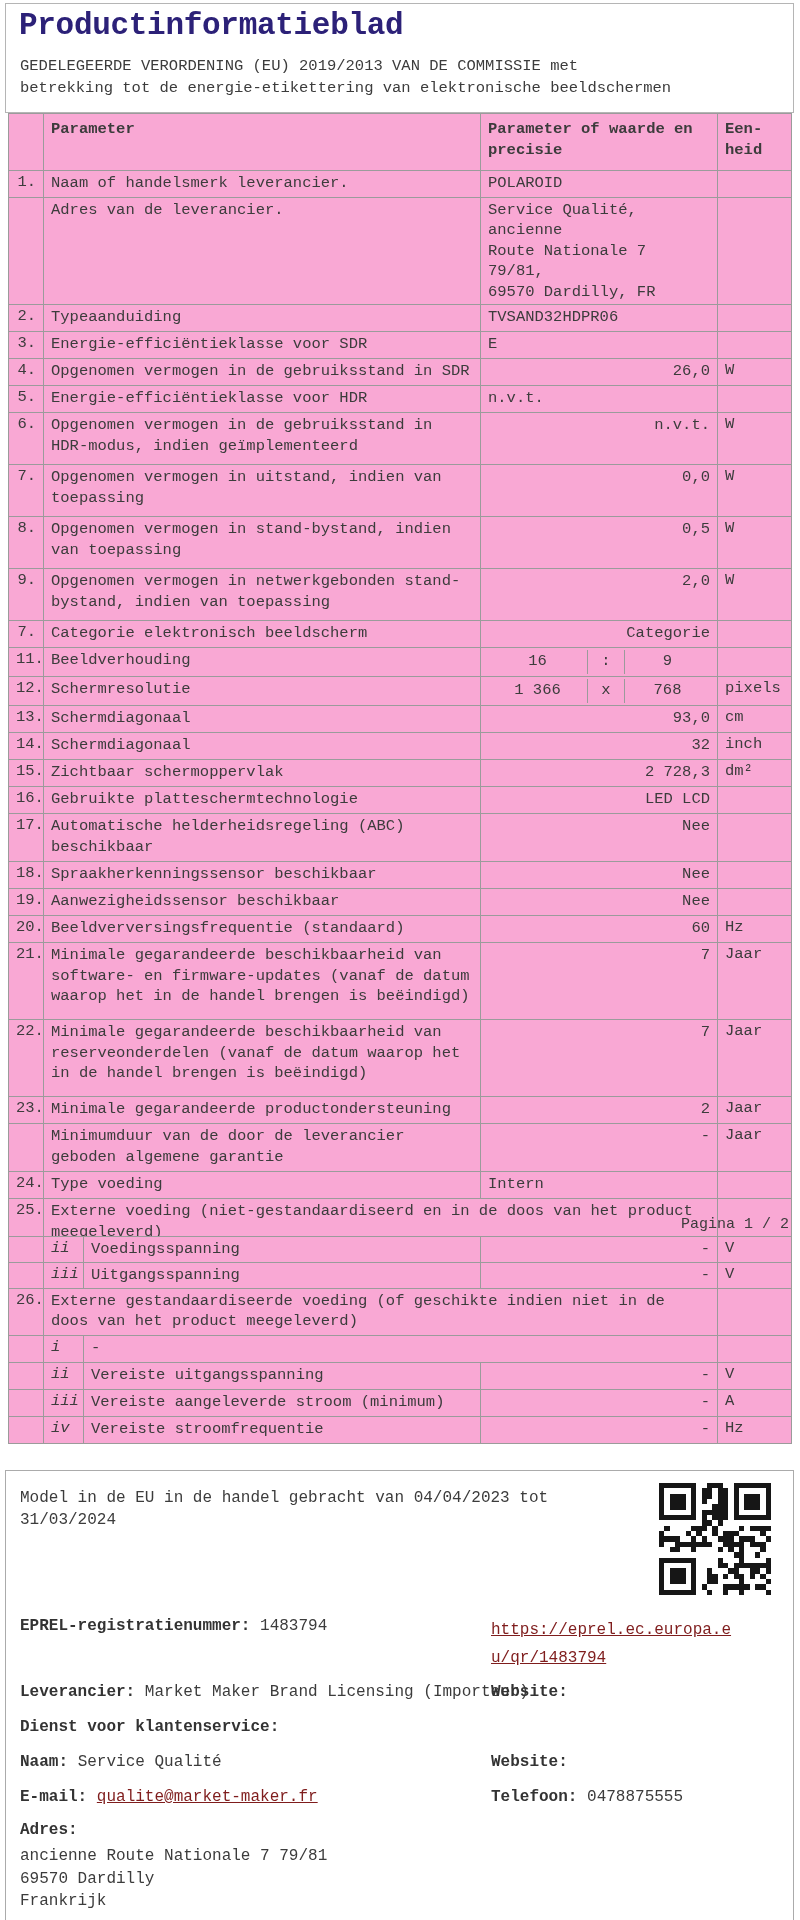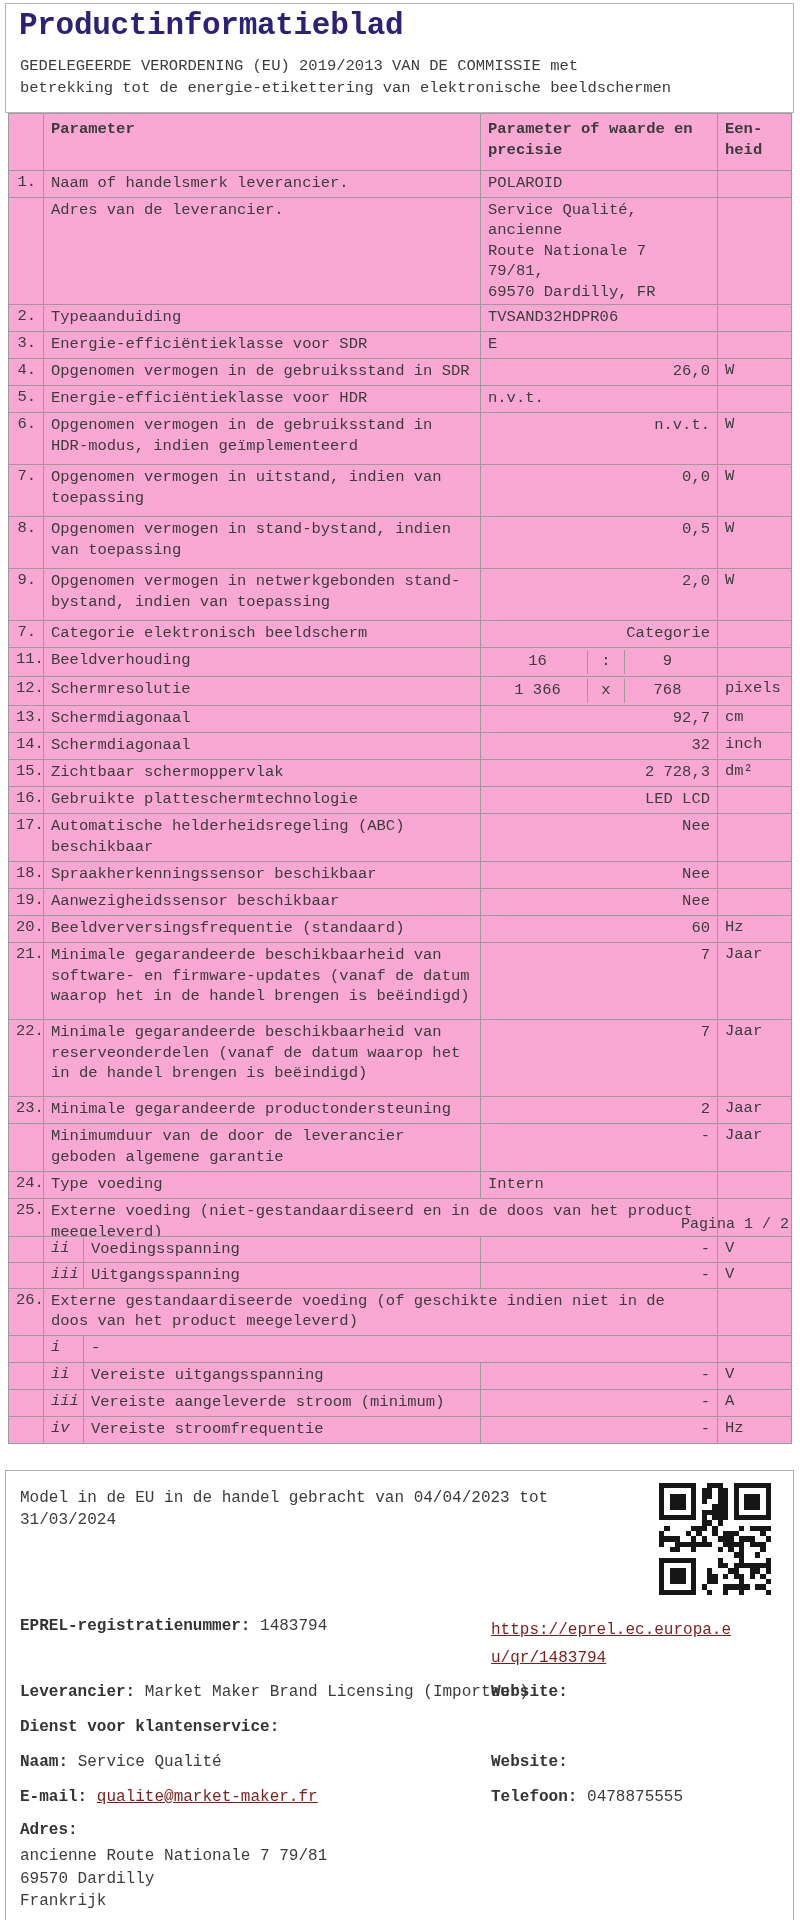--- a/index.html
+++ b/index.html
@@ -163,21 +163,21 @@
           <span class="vs-a">1 366</span>
           <span class="vs-b">x</span>
           <span class="vs-c">768</span>
         </div>
       </td>
       <td class="cu">pixels</td>
     </tr>
     <tr class="r27">
       <td class="cn">13.</td>
       <td class="cp">Schermdiagonaal</td>
-      <td class="cv r">92,7</td>
+      <td class="cv r">93,0</td>
       <td class="cu">cm</td>
     </tr>
     <tr class="r27">
       <td class="cn">14.</td>
       <td class="cp">Schermdiagonaal</td>
       <td class="cv r">32</td>
       <td class="cu">inch</td>
     </tr>
     <tr class="r27">
       <td class="cn">15.</td>

